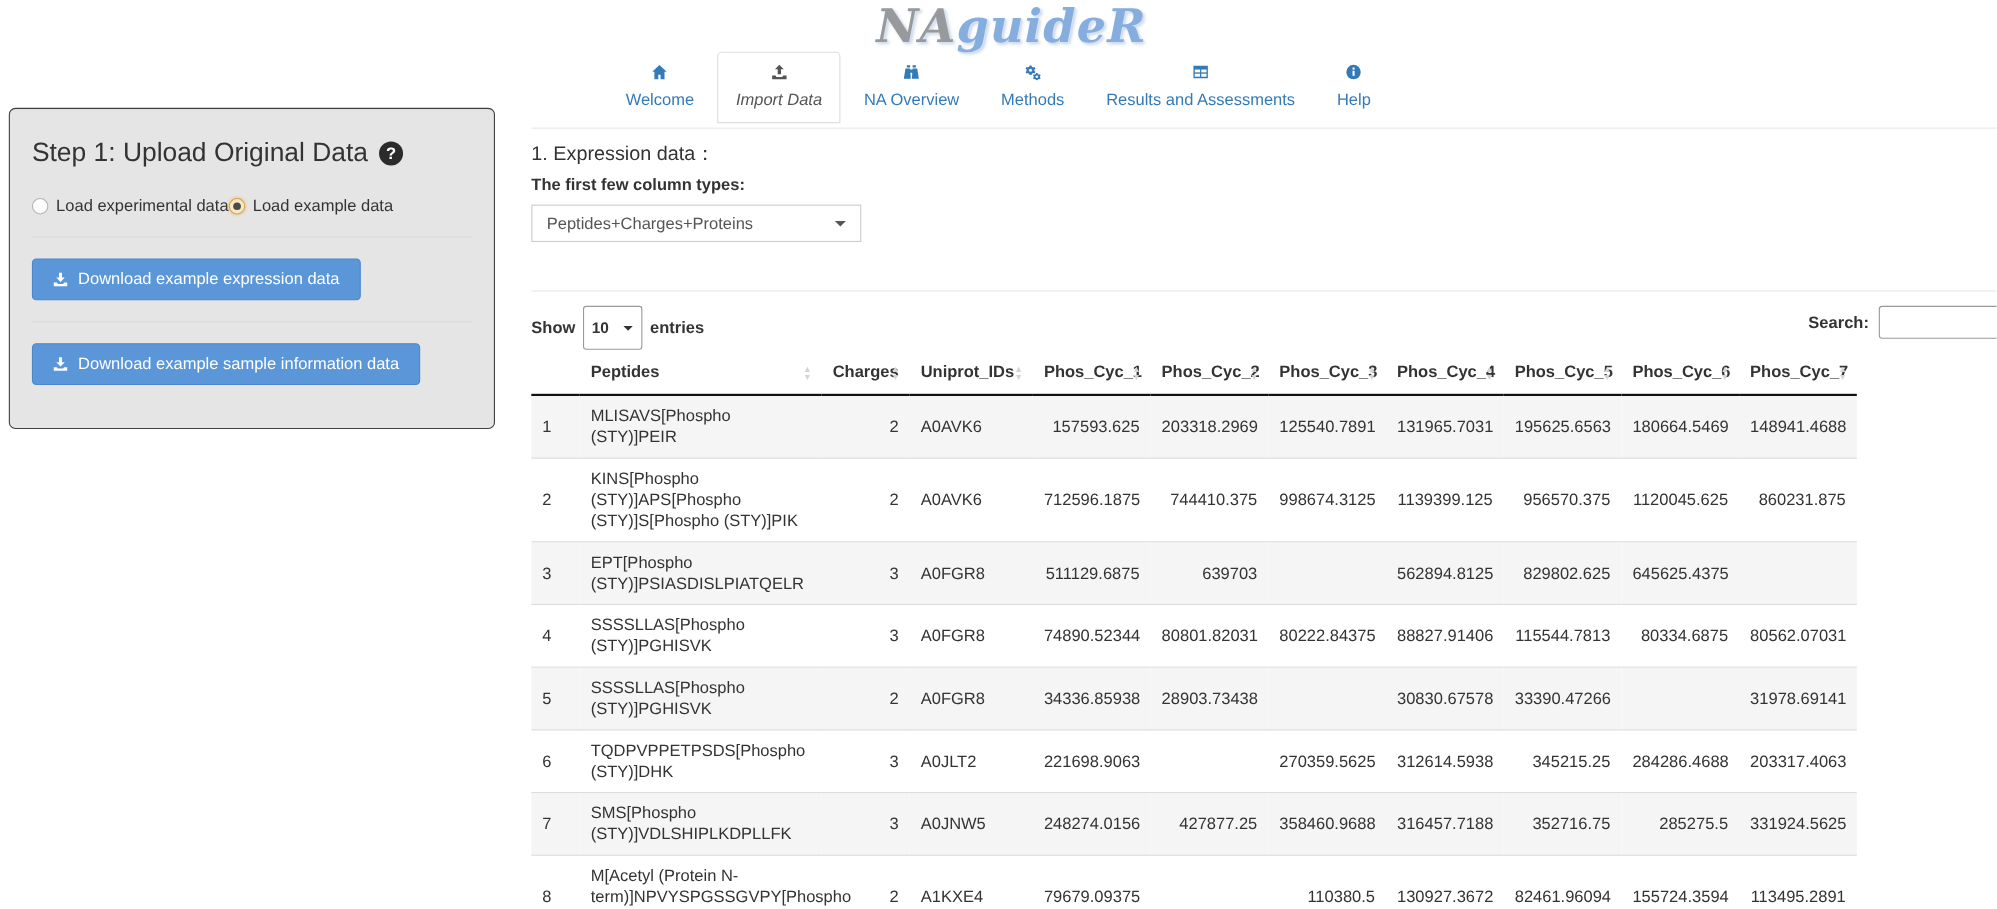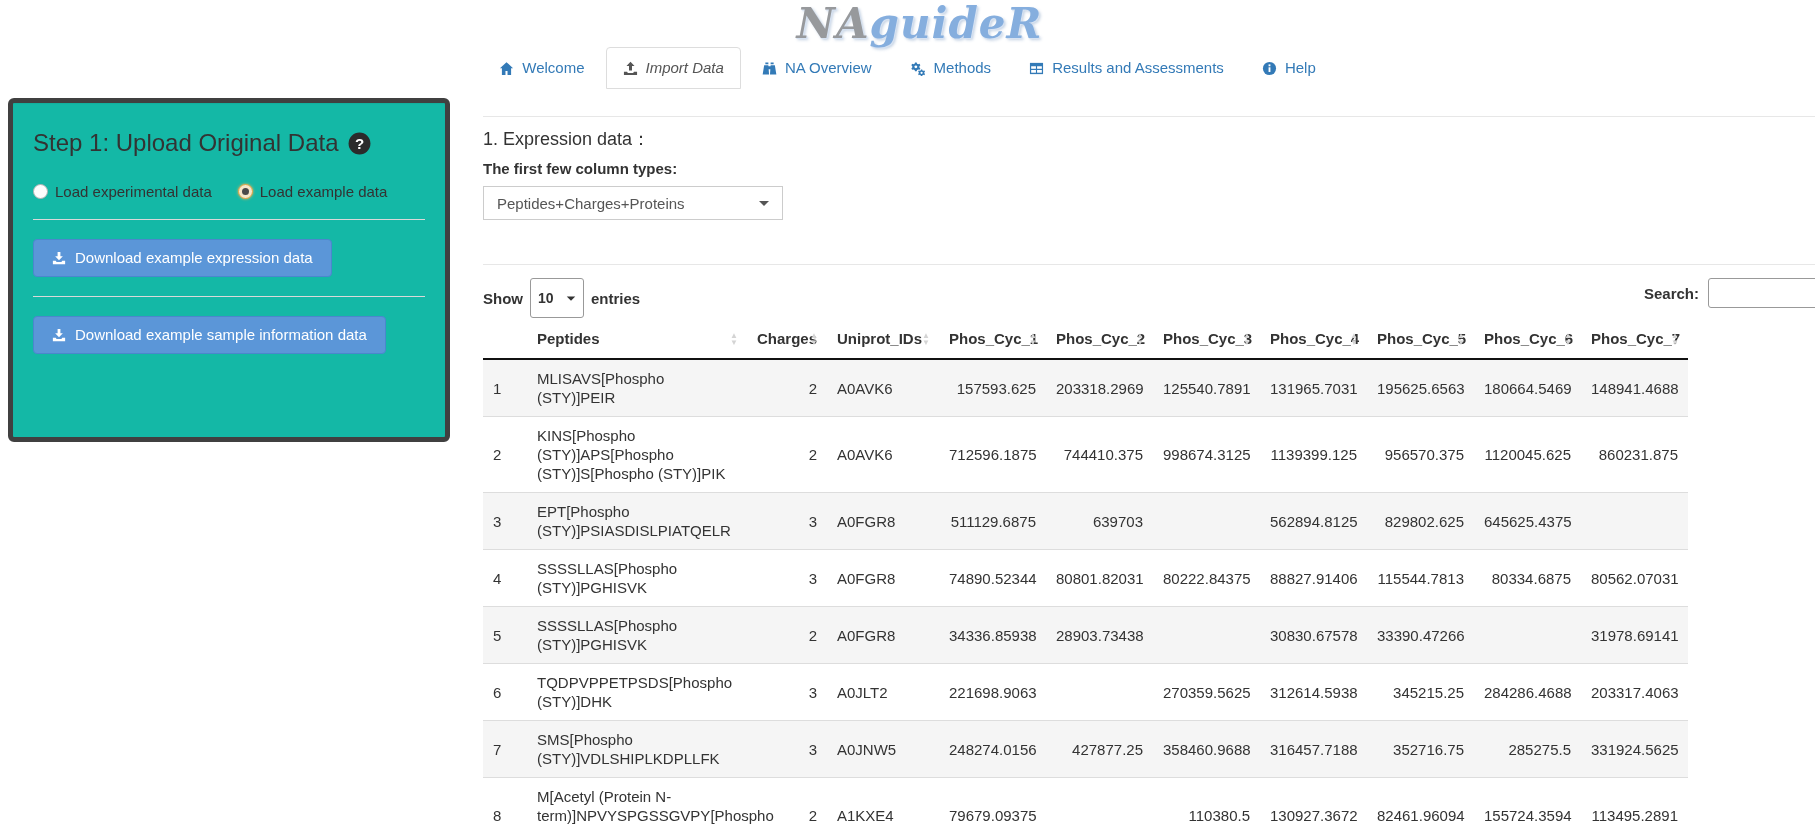--- a/index.html
+++ b/index.html
@@ -26,38 +26,38 @@
   
   .nav {
     position: absolute; top: 47px; left: 0; width: 1815px;
     display: flex; justify-content: center; align-items: flex-end;
   }
   .nav a {
     display: flex; align-items: center; gap: 8px;
     padding: 10px 16px; margin: 0 2px;
     font-size: 15px; line-height: 20px;
     color: #337ab7; text-decoration: none; cursor: pointer;
-    border: 1px solid transparent; border-radius: 4px 4px 0 0;
+    border: 1px solid transparent; border-radius: 4px 4px 0 0; flex-direction: column;
   }
   .nav a.active { color: #555; background: #fff; border-color: #ddd; font-style: italic; }
   .nav .icon svg { display: block; }
   
   .well {
     position: absolute; left: 8px; top: 98px;
-    width: 442px; height: 344px;
+    width: 442px; height: 292px;
     box-sizing: border-box; padding: 18px 20px;
-    background: #14b8a6;
-    border: 5px solid #404040; border-radius: 6px;
+    background: #e5e5e5;
+    border: 1px solid #404040; border-radius: 6px;
     box-shadow: inset 0 1px 1px rgba(0,0,0,.05);
   }
   .well h2 {
     margin: 8px 0 26px; font-size: 24px; font-weight: 400; color: #333;
     display: flex; align-items: center; gap: 9px;
   }
-  .radio-row { display: flex; align-items: center; gap: 26px; font-size: 15px; }
+  .radio-row { display: flex; align-items: center; font-size: 15px; }
   .radio-opt { display: flex; align-items: center; gap: 7px; cursor: pointer; }
   .radio-ctl {
     width: 15px; height: 15px; border-radius: 50%;
     border: 1px solid #b2b2b2; background: #fdfdfd;
     box-sizing: border-box; position: relative; flex: none;
   }
   .radio-ctl.checked {
     border-color: #dda547; background: #f6e7cb;
     box-shadow: 0 0 3px #e8b35c;
   }

